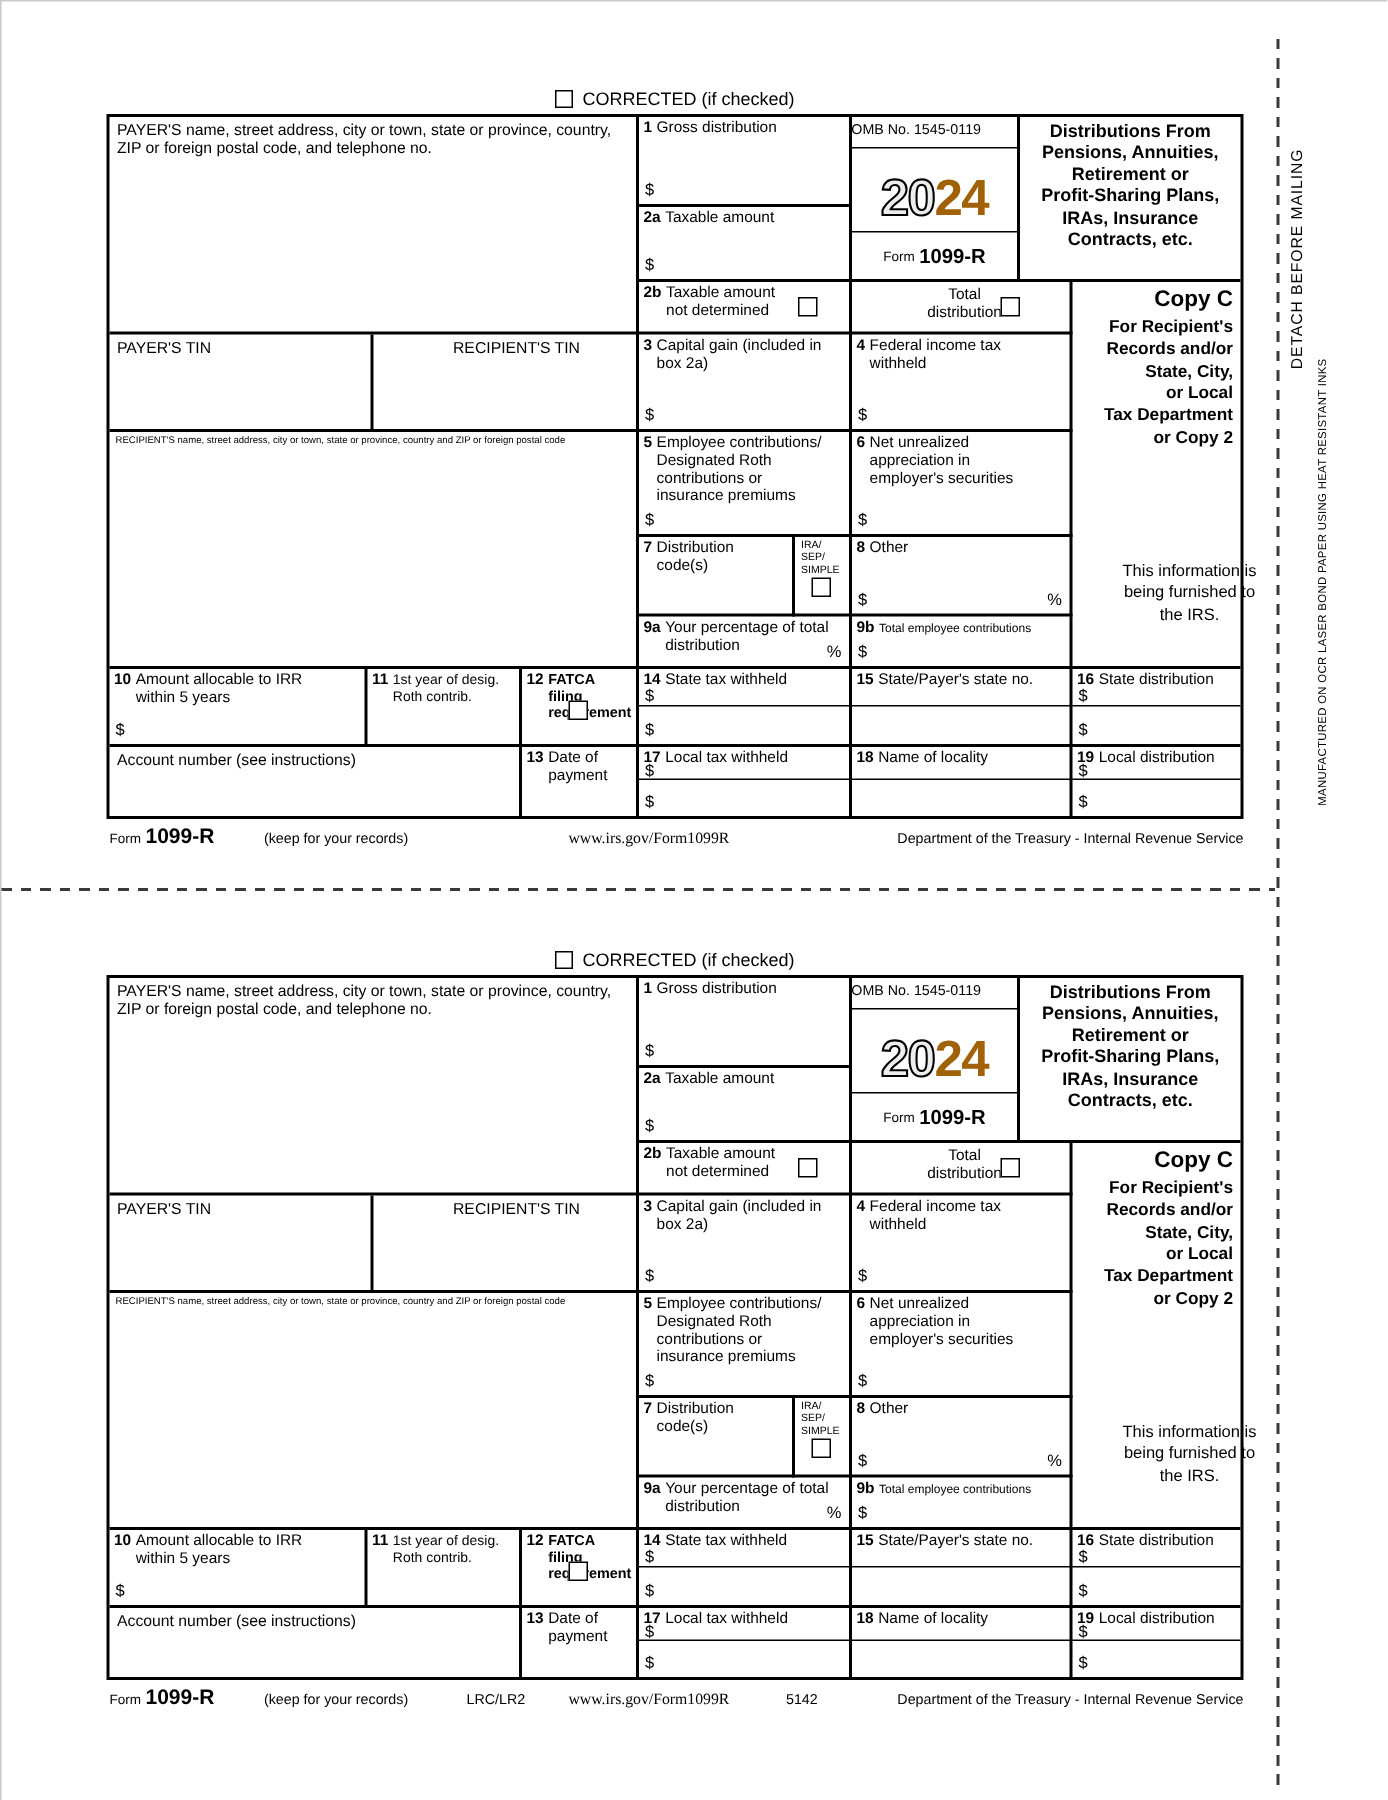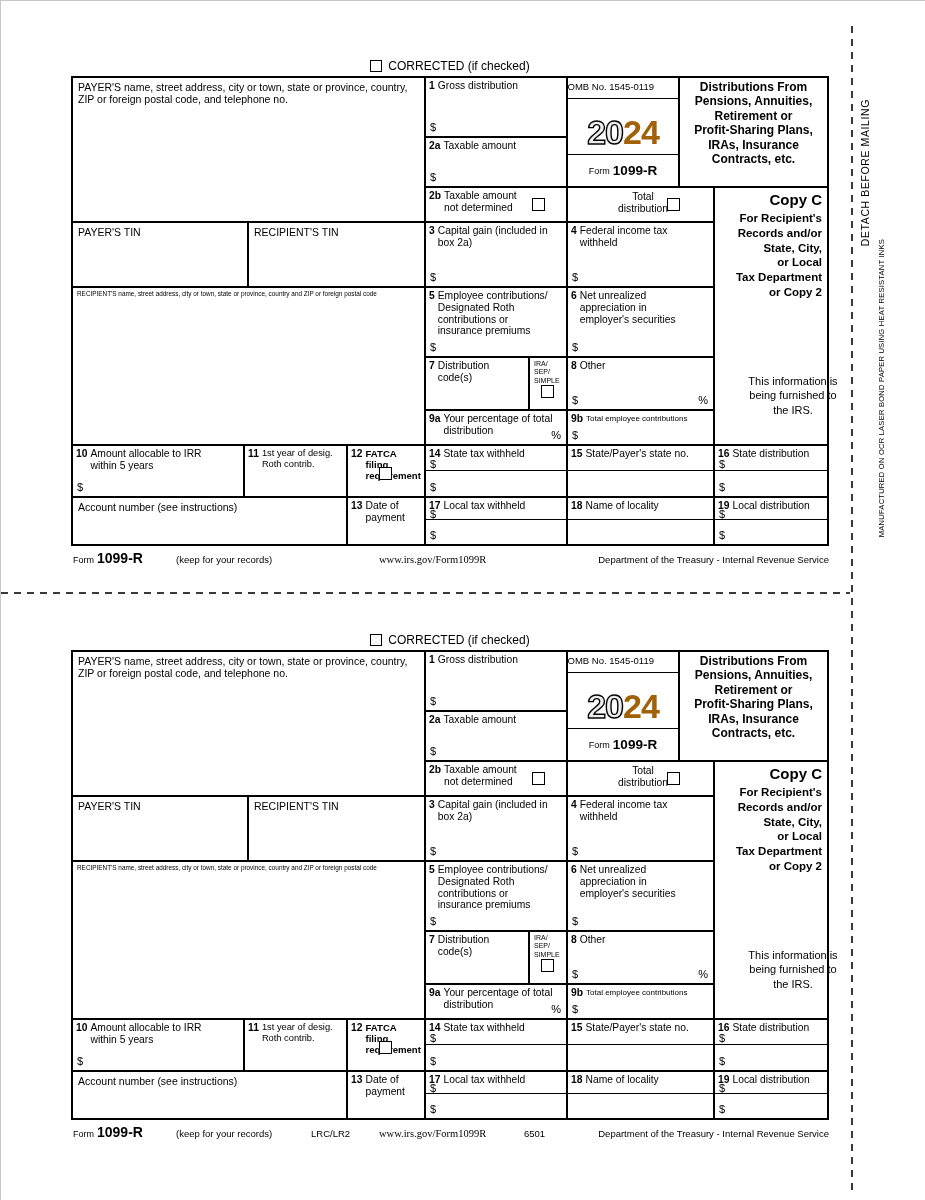--- a/index.html
+++ b/index.html
@@ -37,21 +37,21 @@
   .lt2 { left:493px; top:76px; width:114px; height:1px; }
   .lt3 { left:351px; top:392px; width:403px; height:1px; }
   .lt4 { left:351px; top:441px; width:403px; height:1px; }
 
   .cell { position:absolute; font-size:10.5px; line-height:1.15; }
   .lbl { padding:3px 5px; }
   .lbl-xs { padding:2px 4px; font-size:6.4px; white-space:nowrap; overflow:hidden; }
 
   .c-payer { left:0; top:0; width:351px; height:143px; }
   .c-ptin  { left:0; top:145px; width:174px; height:63px; }
-  .c-rtin  { left:176px; top:145px; width:175px; height:48px; }
+  .c-rtin  { left:176px; top:145px; width:175px; height:48px;padding-left:48px; }
   .c-rname { left:0; top:210px; width:351px; height:156px; }
   .c-b10 { left:0; top:368px; width:170px; height:50px; }
   .c-b11 { left:172px; top:368px; width:101px; height:50px;border-radius:22px; }
   .c-b12 { left:275px; top:368px; width:76px; height:50px; }
   .c-acct { left:0; top:420px; width:273px; height:46px; }
   .c-b13 { left:275px; top:420px; width:76px; height:46px; }
   .c-b1  { left:353px; top:0; width:140px; height:58px; }
   .c-b2a { left:353px; top:60px; width:140px; height:48px; }
   .c-omb { left:483px; top:0; width:98px; height:20px; text-align:right; font-size:9.5px; padding-top:4px; }
   .c-year { left:495px; top:22px; width:110px; height:52px; display:flex; align-items:flex-end; justify-content:center; }
@@ -636,21 +636,21 @@
       <span class="dollar d1b">$</span>
       <span class="dollar">$</span>
     </div>
   </div>
 </div>
     <div class="footer">
       <span class="f-form"><span class="fw2">Form</span><span class="fn2">1099-R</span></span>
       <span class="f-keep">(keep for your records)</span>
       <span class="f-lrc">LRC/LR2</span>
       <span class="f-url">www.irs.gov/Form1099R</span>
-      <span class="f-code">6501</span>
+      <span class="f-code">5142</span>
       <span class="f-dept">Department of the Treasury - Internal Revenue Service</span>
     </div>
   </div>
 
   <div class="perf-v"></div>
   <div class="side-detach">DETACH BEFORE MAILING</div>
   <div class="side-mfg">MANUFACTURED ON OCR LASER BOND PAPER USING HEAT RESISTANT INKS</div>
 
 </div>
 

